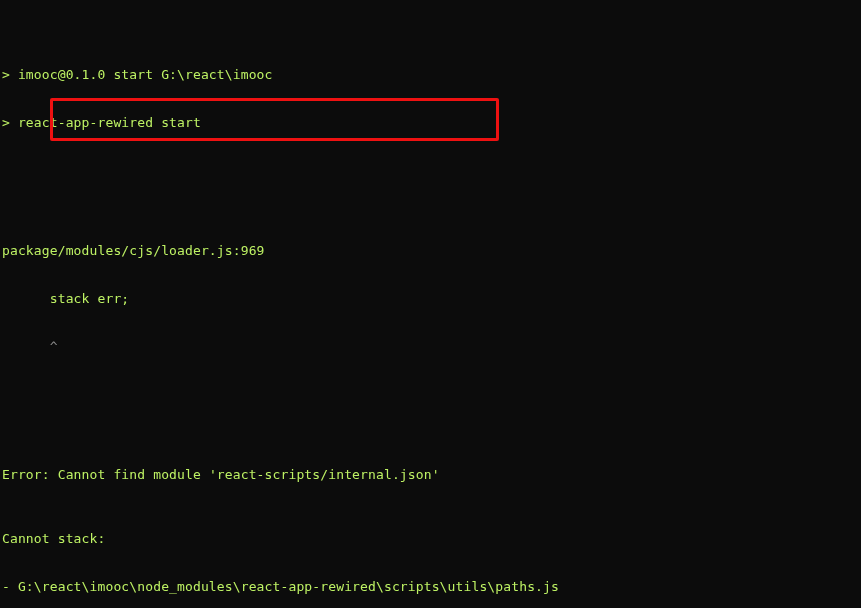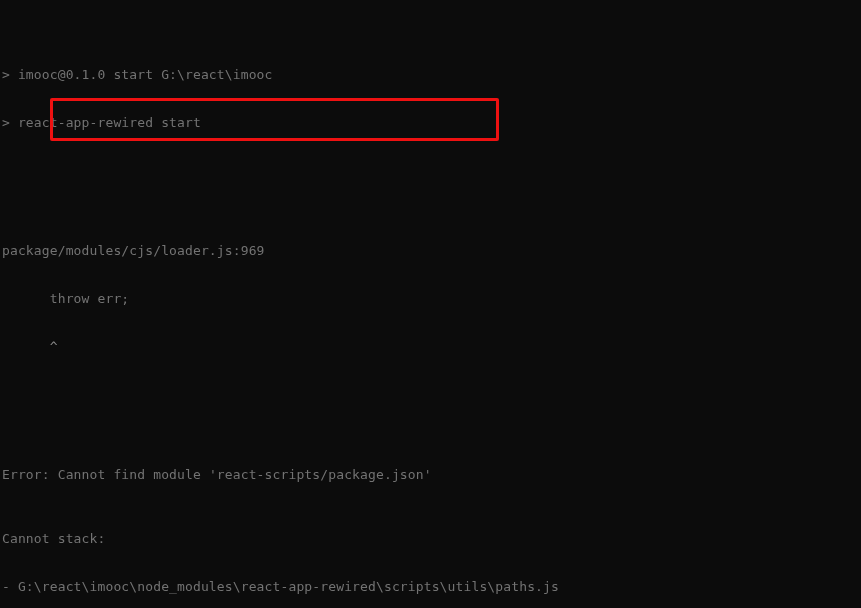--- a/index.html
+++ b/index.html
@@ -32,21 +32,21 @@
     white-space: pre;
   }
   .line {
     height: 16px;
     white-space: pre;
     color: #cccccc;
   }
   .line.blank { color: transparent; }
 
   
-  .c-bright   { color: #737373; }
+  .c-bright   { color: #bef264; }
   .c-dim      { color: #8a8a8a; }
 
   
   #error-highlight-box {
     position: absolute;
     border: 3px solid #ee1111;
     border-radius: 2px;
     pointer-events: none;
     background: transparent;
   }
@@ -58,26 +58,26 @@
 
   <div class="console-lines">
 
     
     <div class="line c-bright">&gt; imooc@0.1.0 start G:\react\imooc</div>
     <div class="line c-bright">&gt; react-app-rewired start</div>
     <div class="line blank"> </div>
 
     
     <div class="line c-bright">package/modules/cjs/loader.js:969</div>
-    <div class="line c-bright">      throw err;</div>
+    <div class="line c-bright">      stack err;</div>
     <div class="line c-dim">      ^</div>
     <div class="line blank"> </div>
 
     
-    <div class="line"><span class="c-bright">Error: </span><span class="c-bright">Cannot find module 'react-scripts/package.json'</span></div>
+    <div class="line"><span class="c-bright">Error: </span><span class="c-bright">Cannot find module 'react-scripts/internal.json'</span></div>
 
     <div class="line c-bright">Cannot stack:</div>
     <div class="line c-bright">- G:\react\imooc\node_modules\react-app-rewired\scripts\utils\paths.js</div>
     
 
     
     
     
     
     

